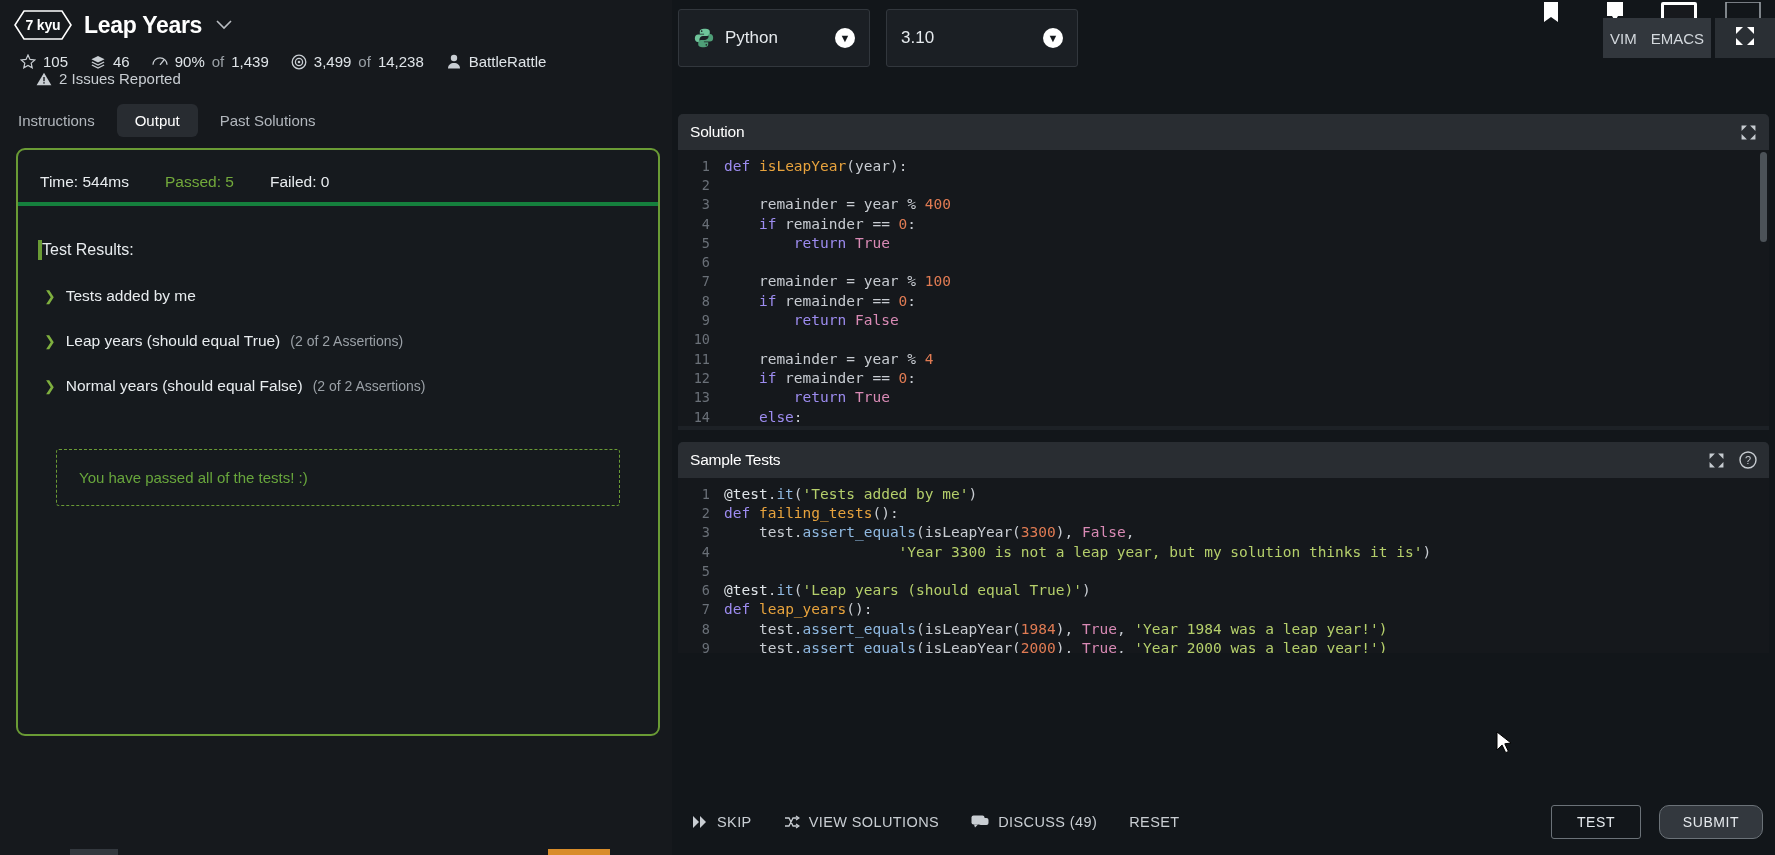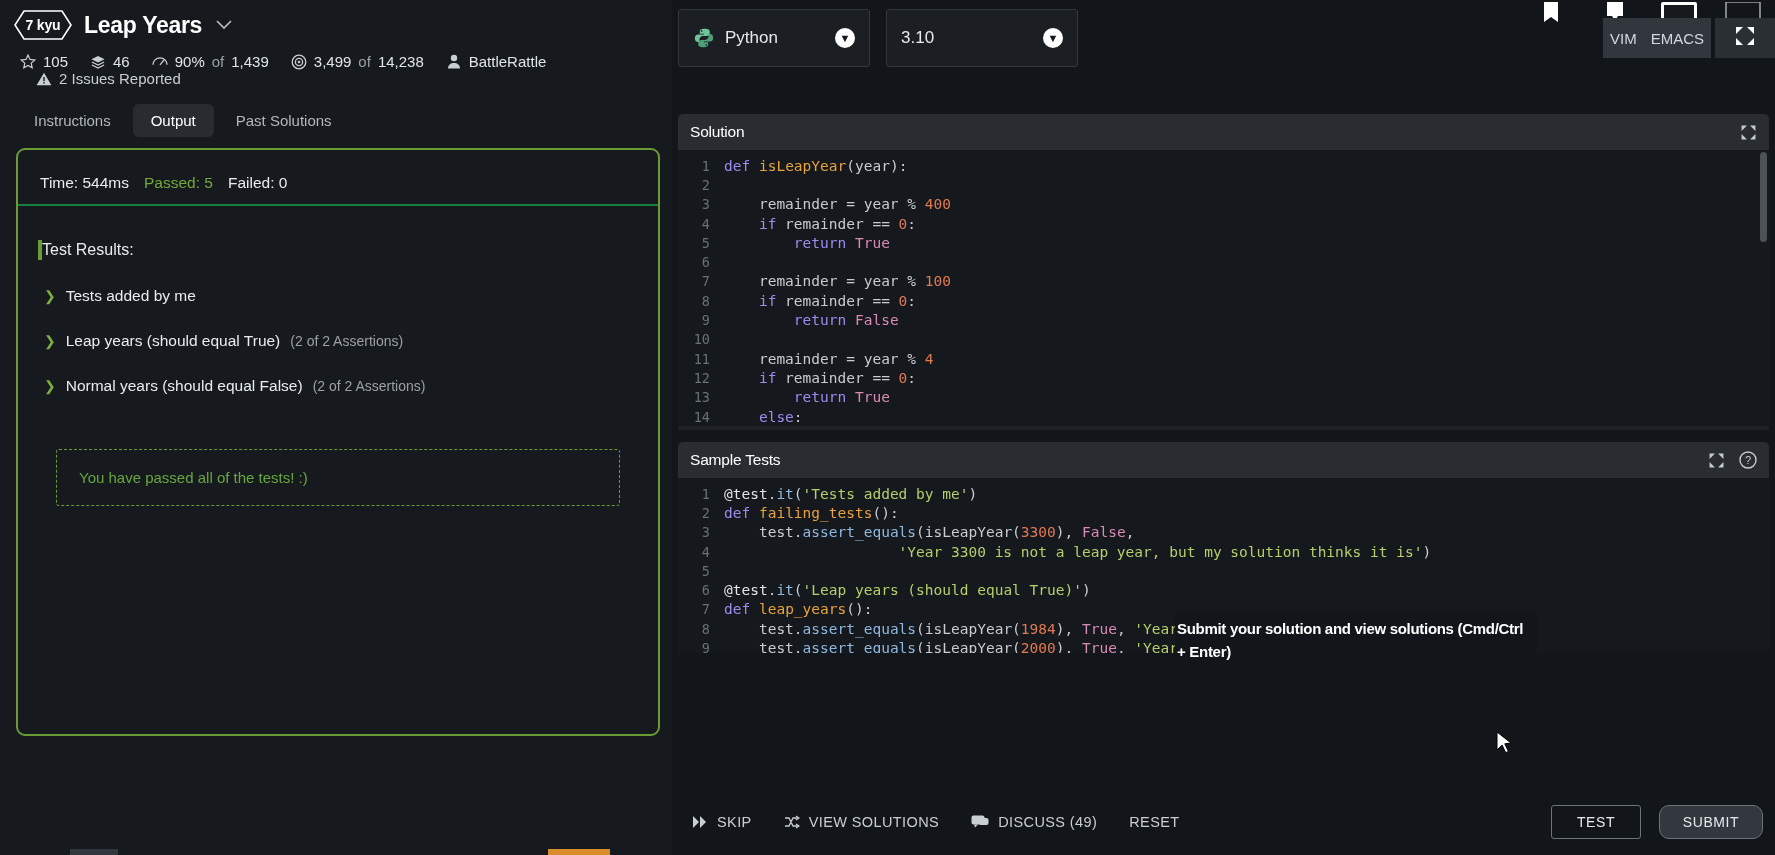--- a/index.html
+++ b/index.html
@@ -25,32 +25,32 @@
   .kata-title { color: #fff; font-size: 23px; font-weight: bold; letter-spacing: -0.3px; }
   .chev-down { color: #b9bdc2; font-size: 14px; margin-left: 2px; }
 
   .stats-row { display: flex; align-items: center; gap: 22px; margin-top: 9px; padding-left: 6px; }
   .stat { display: flex; align-items: center; gap: 7px; color: #c9ced3; font-size: 15px; }
   .stat .num { color: #dfe4e8; }
   .stat .of { color: #9aa0a6; }
   .stat-icon { width: 16px; height: 16px; display: inline-flex; align-items: center; justify-content: center; color: #c9ced3; }
   .issues-row { display: flex; align-items: center; gap: 7px; padding-left: 22px; color: #c9ced3; font-size: 15px; }
 
-  .tabs { display: flex; align-items: flex-end; gap: 4px; margin-top: 14px; padding-left: 16px; height: 36px; }
+  .tabs { display: flex; align-items: flex-end; gap: 4px; margin-top: 14px; padding-left: 0; height: 36px; }
   .tab {
     padding: 8px 18px; font-size: 15px; color: #b2b7bd; border-radius: 6px 6px 0 0;
     cursor: pointer; background: transparent;
   }
   .tab.active { background: #282c31; color: #fff; border-radius: 6px; }
 
   .output-panel {
     margin: 11px 12px 0 16px; width: 644px; height: 588px;
     border: 2px solid #6a9b35; border-radius: 9px; background: #161a1e; overflow: hidden;
   }
-  .output-top { height: 56px; display: flex; align-items: center; gap: 15px; padding: 12px 0 0 22px; border-bottom: 2px solid #15803d; }
+  .output-top { height: 56px; display: flex; align-items: center; gap: 36px; padding: 12px 0 0 22px; border-bottom: 4px solid #15803d; }
   .out-time { color: #e8ecef; font-size: 15.5px; }
   .out-passed { color: #72a93b; font-size: 15.5px; }
   .out-failed { color: #e8ecef; font-size: 15.5px; }
 
   .results-body { padding: 20px 20px 0 20px; }
   .tr-head { display: flex; align-items: center; gap: 0; margin: 14px 0 0 0; }
   .tr-bar { width: 4px; height: 20px; background: #6a9b35; display: inline-block; }
   .tr-label { color: #e8ecef; font-size: 16px; }
 
   .test-group { display: flex; align-items: baseline; gap: 10px; margin-top: 27px; padding-left: 6px; cursor: pointer; }
@@ -521,21 +521,20 @@
       </div>
       <div class="bb-btn">
         <span>RESET</span>
       </div>
       <div class="spacer"></div>
       <div class="btn-test">TEST</div>
       <div class="btn-submit">SUBMIT</div>
     </div>
   </div>
 
-  <div class="tooltip">Submit your solution and view solutions (Cmd/Ctrl + Enter)</div>
 
   <div class="cursor-arrow">
     <svg width="18" height="26" viewBox="0 0 18 26">
       <path d="M1 1l14 11-6.2.8 3.6 7.6-2.7 1.3-3.6-7.6L1 19z" fill="#fff" stroke="#000" stroke-width="1"></path>
     </svg>
   </div>
 
   <div class="bottom-strip">
     <div class="bs-a"></div>
     <div class="bs-b"></div>

